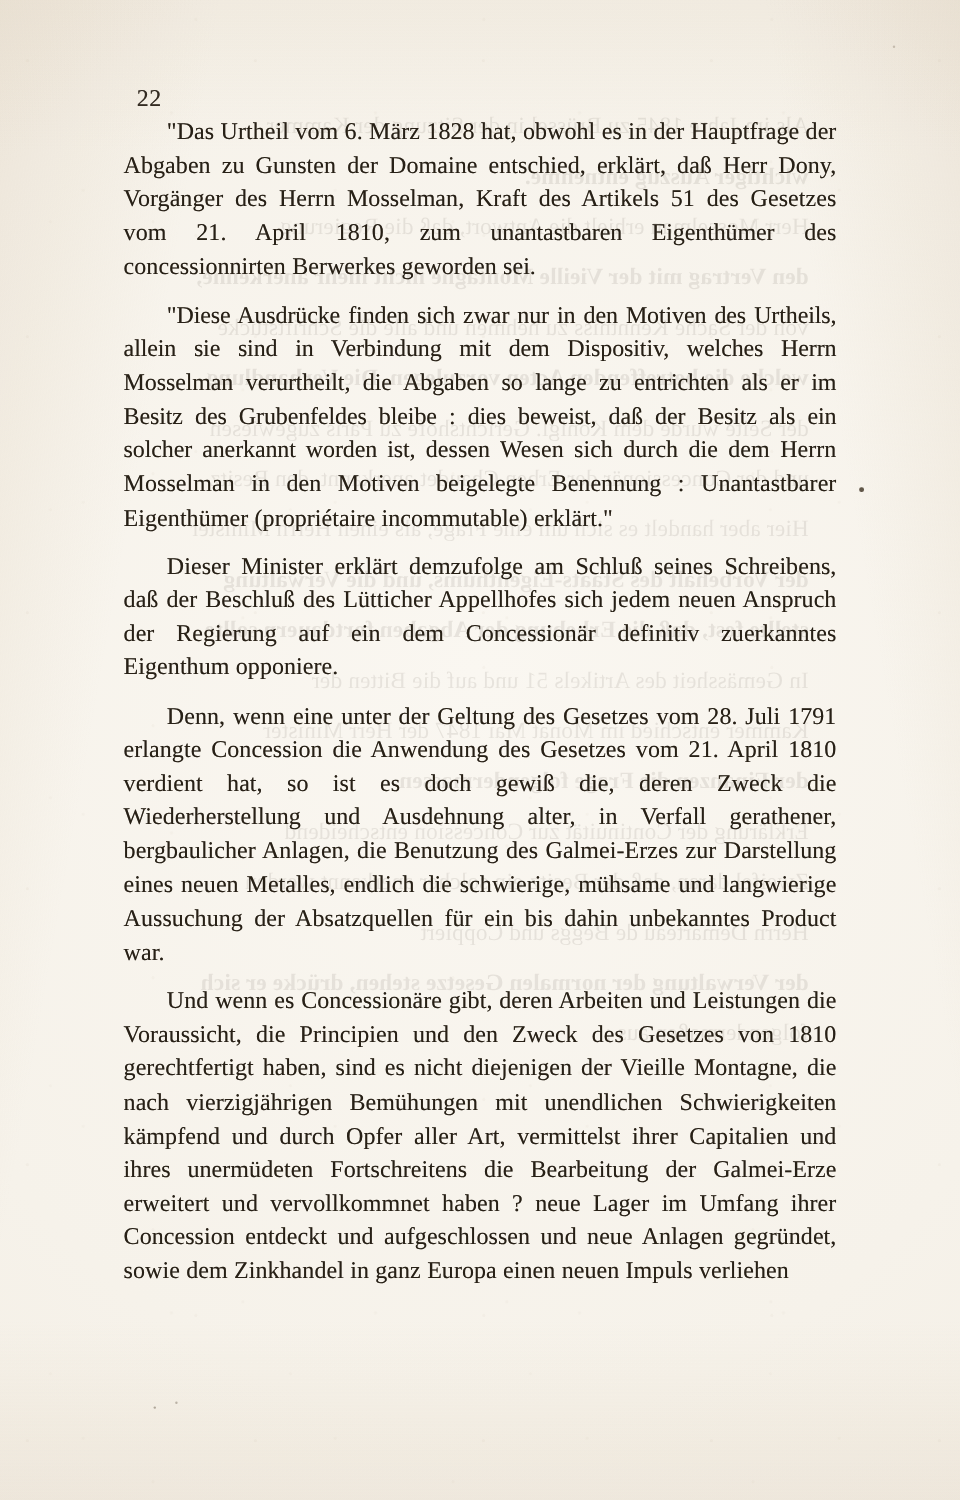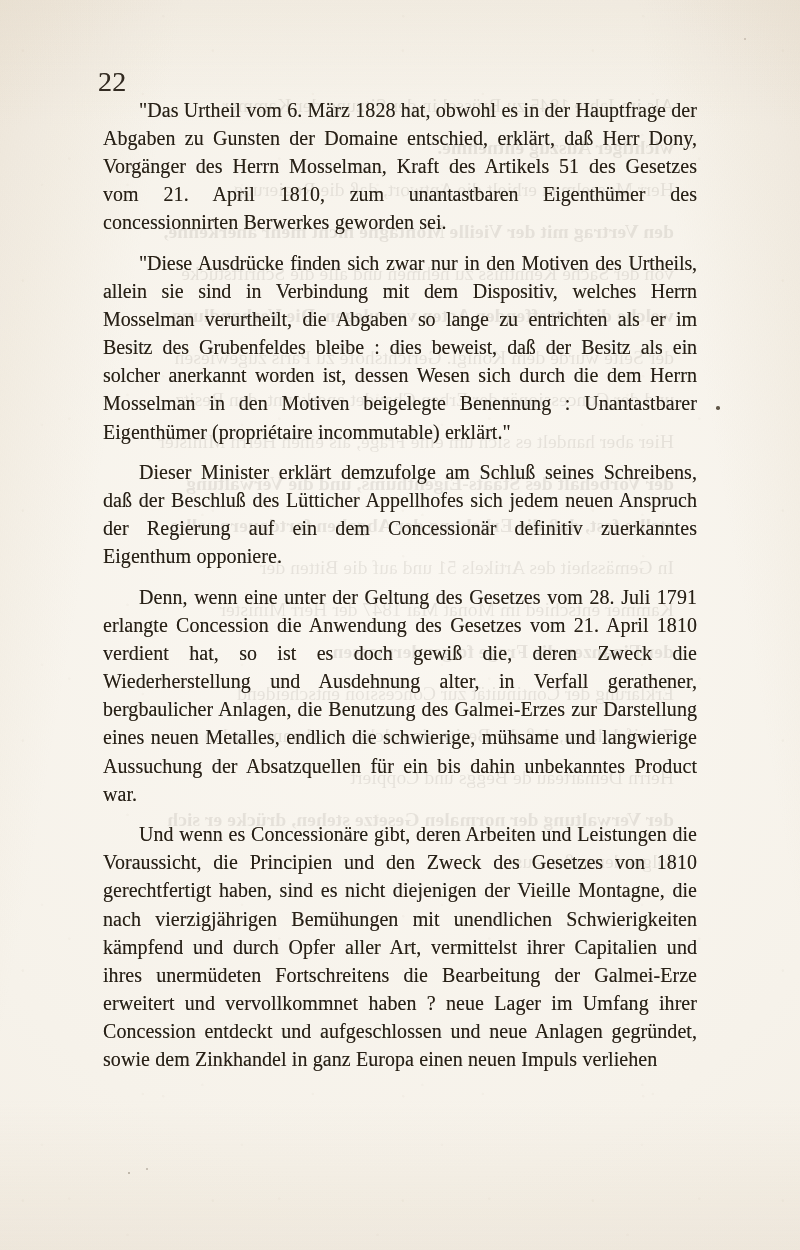--- a/index.html
+++ b/index.html
@@ -67,23 +67,23 @@
     letter-spacing: 0.1px;
     pointer-events: none;
     filter: blur(0.35px);
   }
   .bleed-layer p { margin: 0 0 14px 0; text-indent: 30px; }
   .bleed-layer .b { font-weight: bold; }
 
   
   .folio {
     position: absolute;
-    left: 98px;
+    left: 114px;
     top: 70px;
-    font-size: 28px;
+    font-size: 20px;
     line-height: 24px;
     color: #332b22;
     letter-spacing: 0.3px;
   }
 
   
   .textblock {
     position: absolute;
     left: 103px;
     top: 96px;

